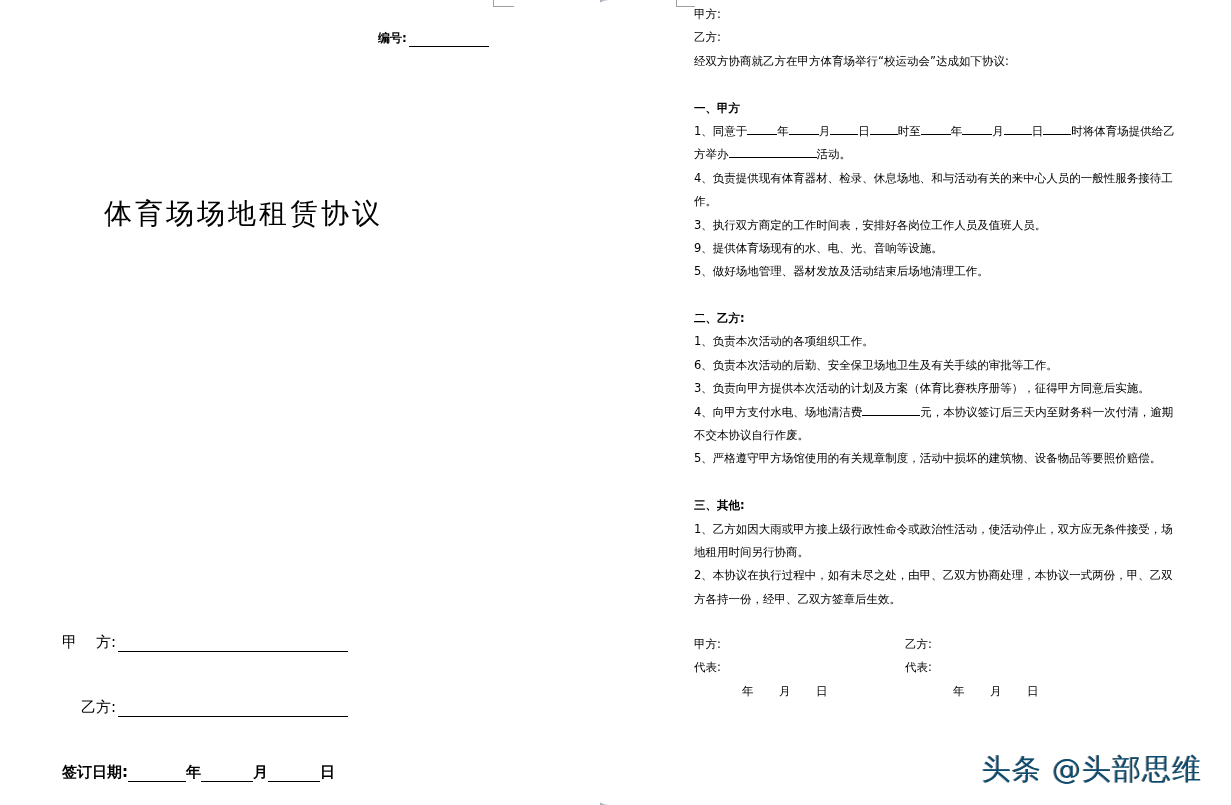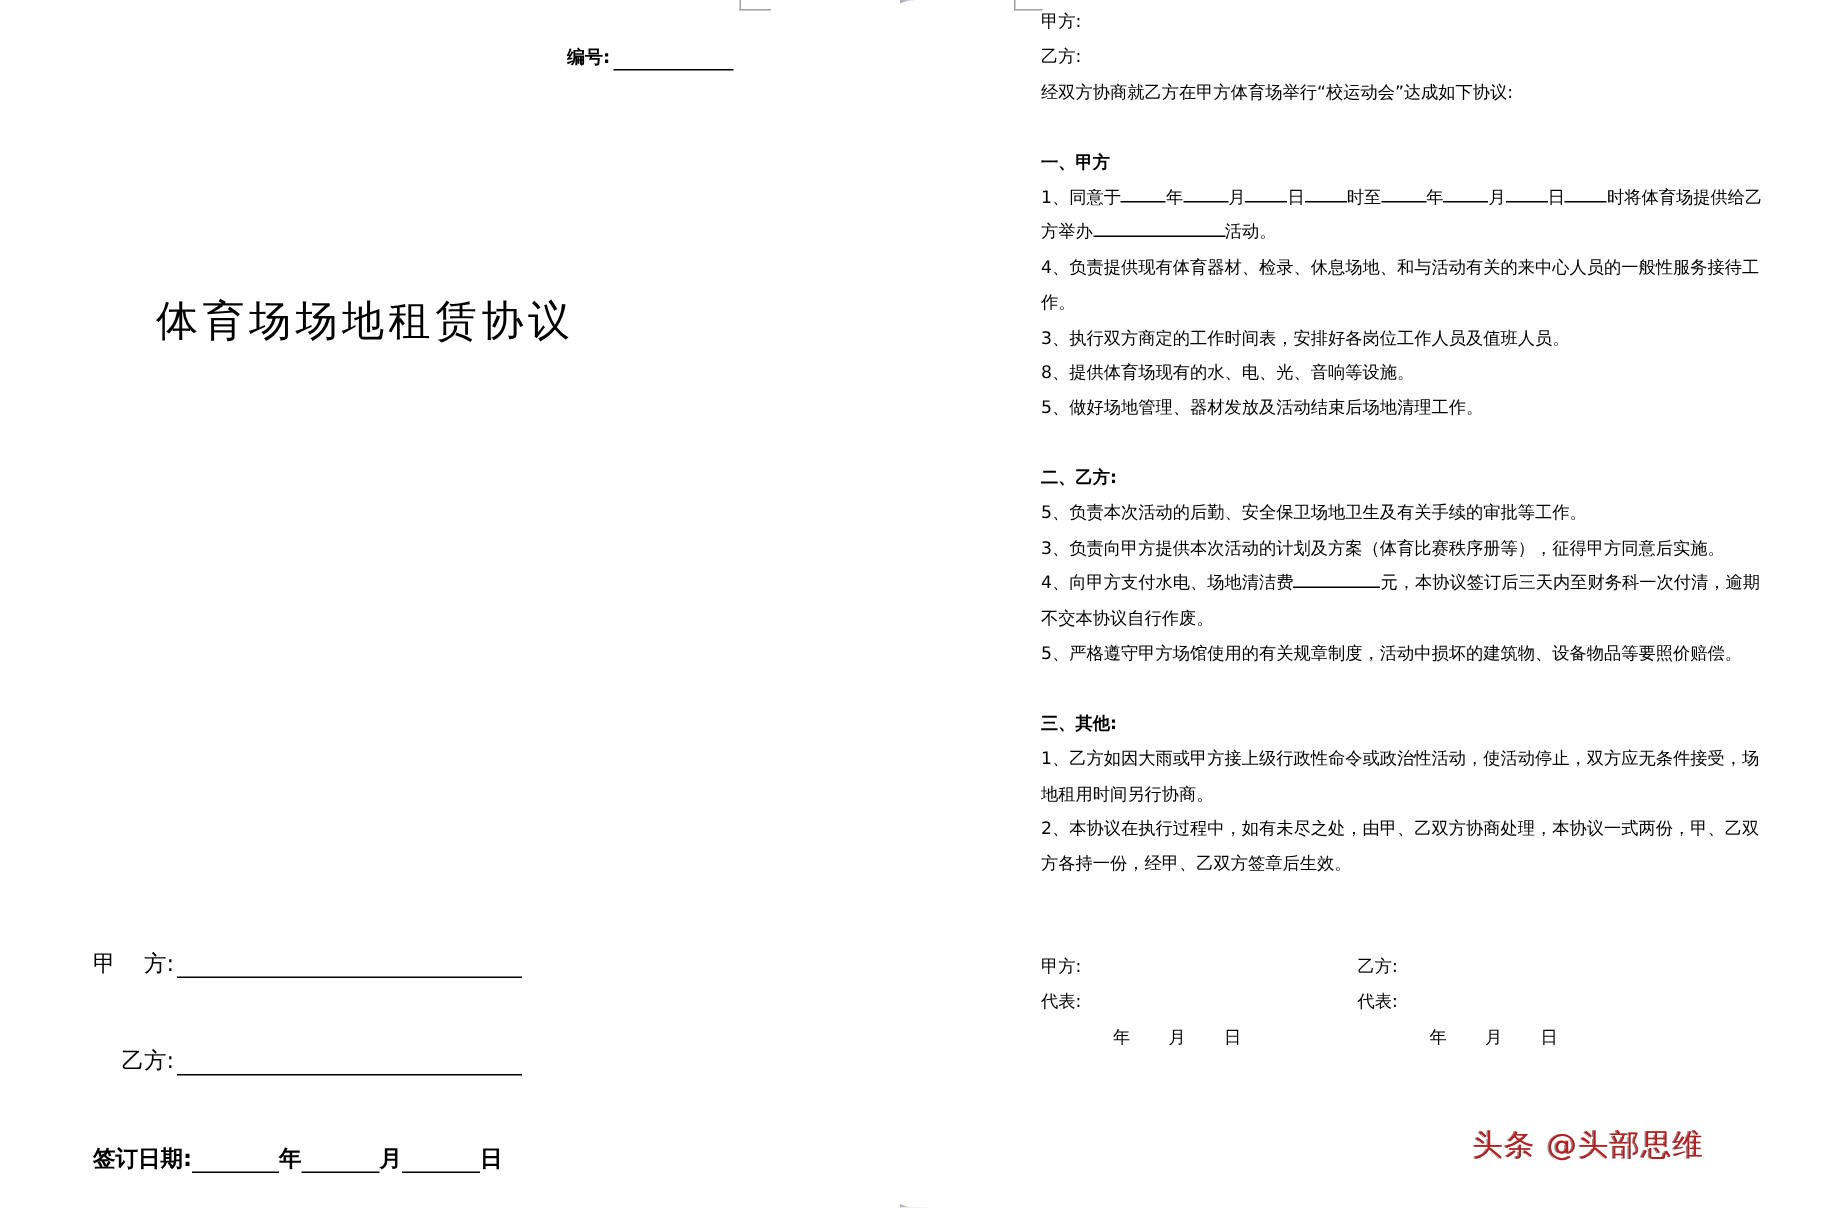--- a/index.html
+++ b/index.html
@@ -31,21 +31,21 @@
   
   .body-text { position:absolute; left:106px; width:500px; font-size:11.5px; line-height:23.4px; }
   .line { white-space:nowrap; height:23.4px; }
   .heading { font-weight:bold; }
   .gap { height:23.4px; }
   .u { display:inline-block; border-bottom:1px solid #000; height:12px; vertical-align:baseline; }
   .sig-block { position:absolute; font-size:11.5px; line-height:23.4px; white-space:nowrap; }
   .date-row span { display:inline-block; }
 
   .watermark {
-    position:absolute; left:982px; top:750px; font-size:20px; color:#b91c1c;
+    position:absolute; left:982px; top:750px; font-size:29px; color:#0c4a6e;
     letter-spacing:1px; white-space:nowrap;
     text-shadow: 1px 1px 0 #fff, -1px 0 0 #888;
   }
 </style>
 </head>
 <body>
 
 <div id="page-left" class="page">
   <div class="corner-mark" style="left:493px; top:0; width:20px;"></div>
 
@@ -82,26 +82,27 @@
     <div class="line heading">一、甲方</div>
     <div class="line">
       <span>1、同意于</span><span class="u" style="width:30px"></span><span>年</span><span class="u" style="width:30px"></span><span>月</span><span class="u" style="width:28px"></span><span>日</span><span class="u" style="width:28px"></span><span>时至</span><span class="u" style="width:30px"></span><span>年</span><span class="u" style="width:30px"></span><span>月</span><span class="u" style="width:28px"></span><span>日</span><span class="u" style="width:28px"></span><span>时将体育场提供给乙</span>
     </div>
     <div class="line">
       <span>方举办</span><span class="u" style="width:88px"></span><span>活动。</span>
     </div>
     <div class="line">4、负责提供现有体育器材、检录、休息场地、和与活动有关的来中心人员的一般性服务接待工</div>
     <div class="line">作。</div>
     <div class="line">3、执行双方商定的工作时间表，安排好各岗位工作人员及值班人员。</div>
-    <div class="line">8、提供体育场现有的水、电、光、音响等设施。</div>
+    <div class="line">9、提供体育场现有的水、电、光、音响等设施。</div>
     <div class="line">5、做好场地管理、器材发放及活动结束后场地清理工作。</div>
     <div class="gap"></div>
 
     <div class="line heading">二、乙方:</div>
-    <div class="line">5、负责本次活动的后勤、安全保卫场地卫生及有关手续的审批等工作。</div>
+    <div class="line">1、负责本次活动的各项组织工作。</div>
+    <div class="line">6、负责本次活动的后勤、安全保卫场地卫生及有关手续的审批等工作。</div>
     <div class="line">3、负责向甲方提供本次活动的计划及方案（体育比赛秩序册等），征得甲方同意后实施。</div>
     <div class="line">
       <span>4、向甲方支付水电、场地清洁费</span><span class="u" style="width:58px"></span><span>元，本协议签订后三天内至财务科一次付清，逾期</span>
     </div>
     <div class="line">不交本协议自行作废。</div>
     <div class="line">5、严格遵守甲方场馆使用的有关规章制度，活动中损坏的建筑物、设备物品等要照价赔偿。</div>
     <div class="gap"></div>
 
     <div class="line heading">三、其他:</div>
     <div class="line">1、乙方如因大雨或甲方接上级行政性命令或政治性活动，使活动停止，双方应无条件接受，场</div>

